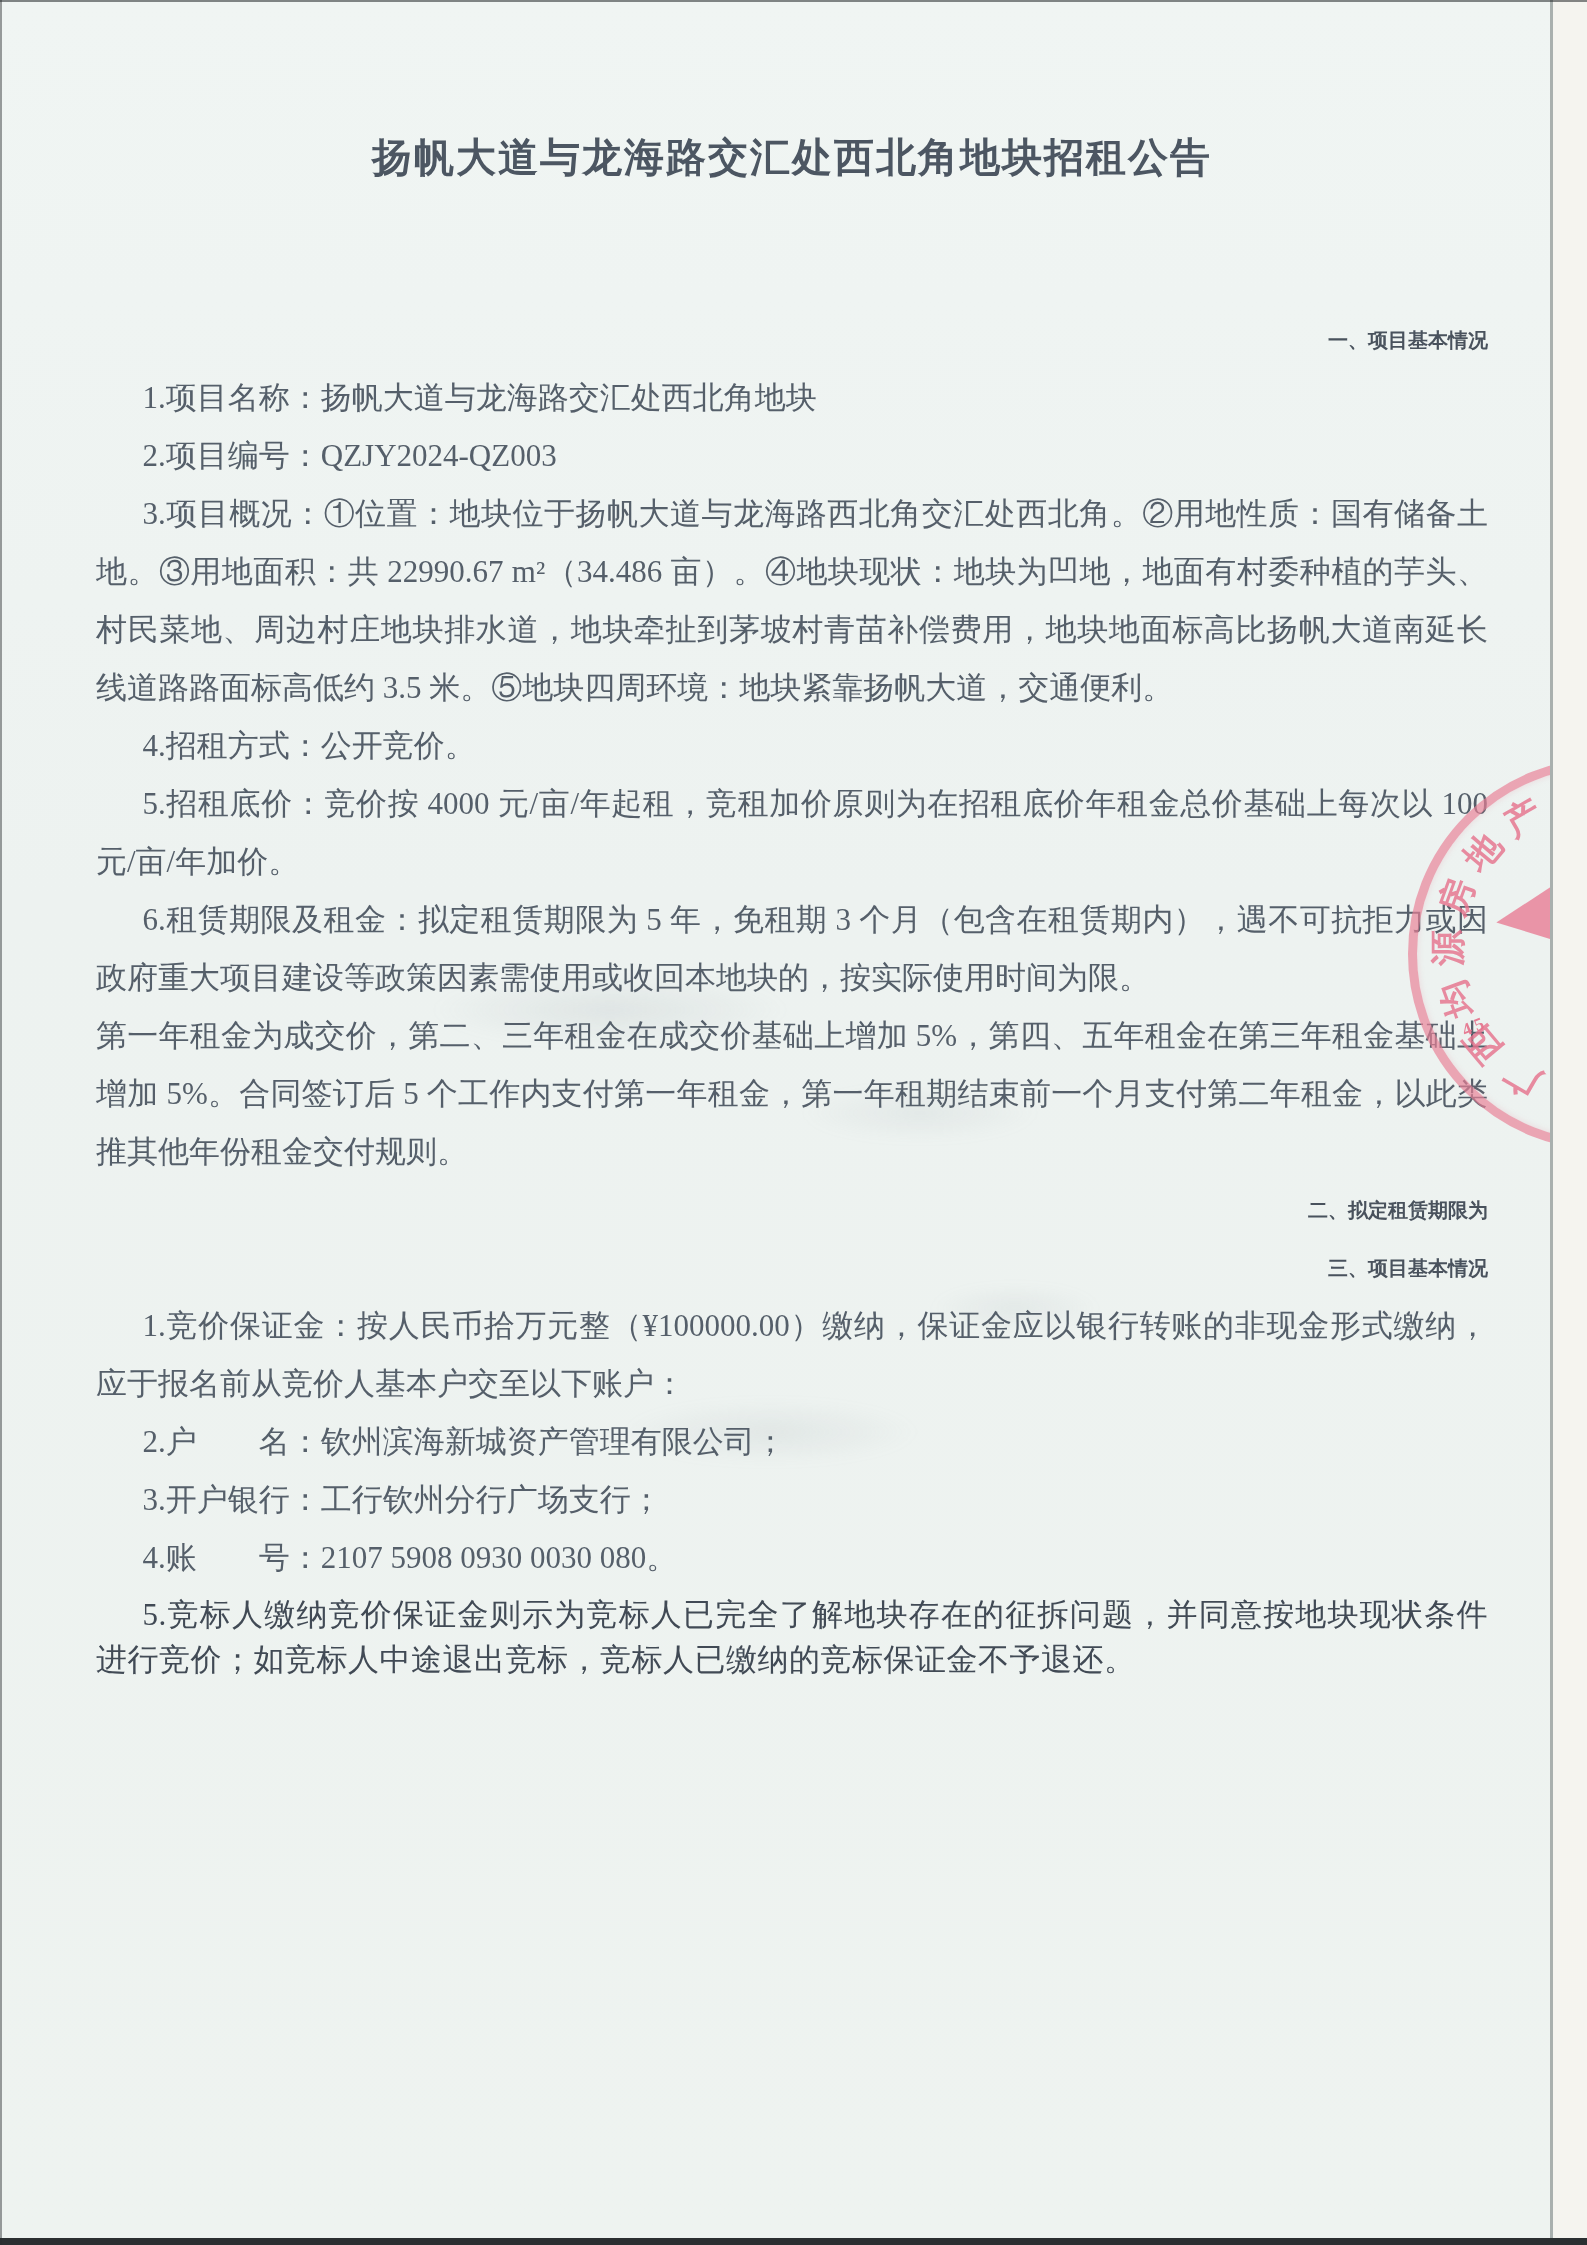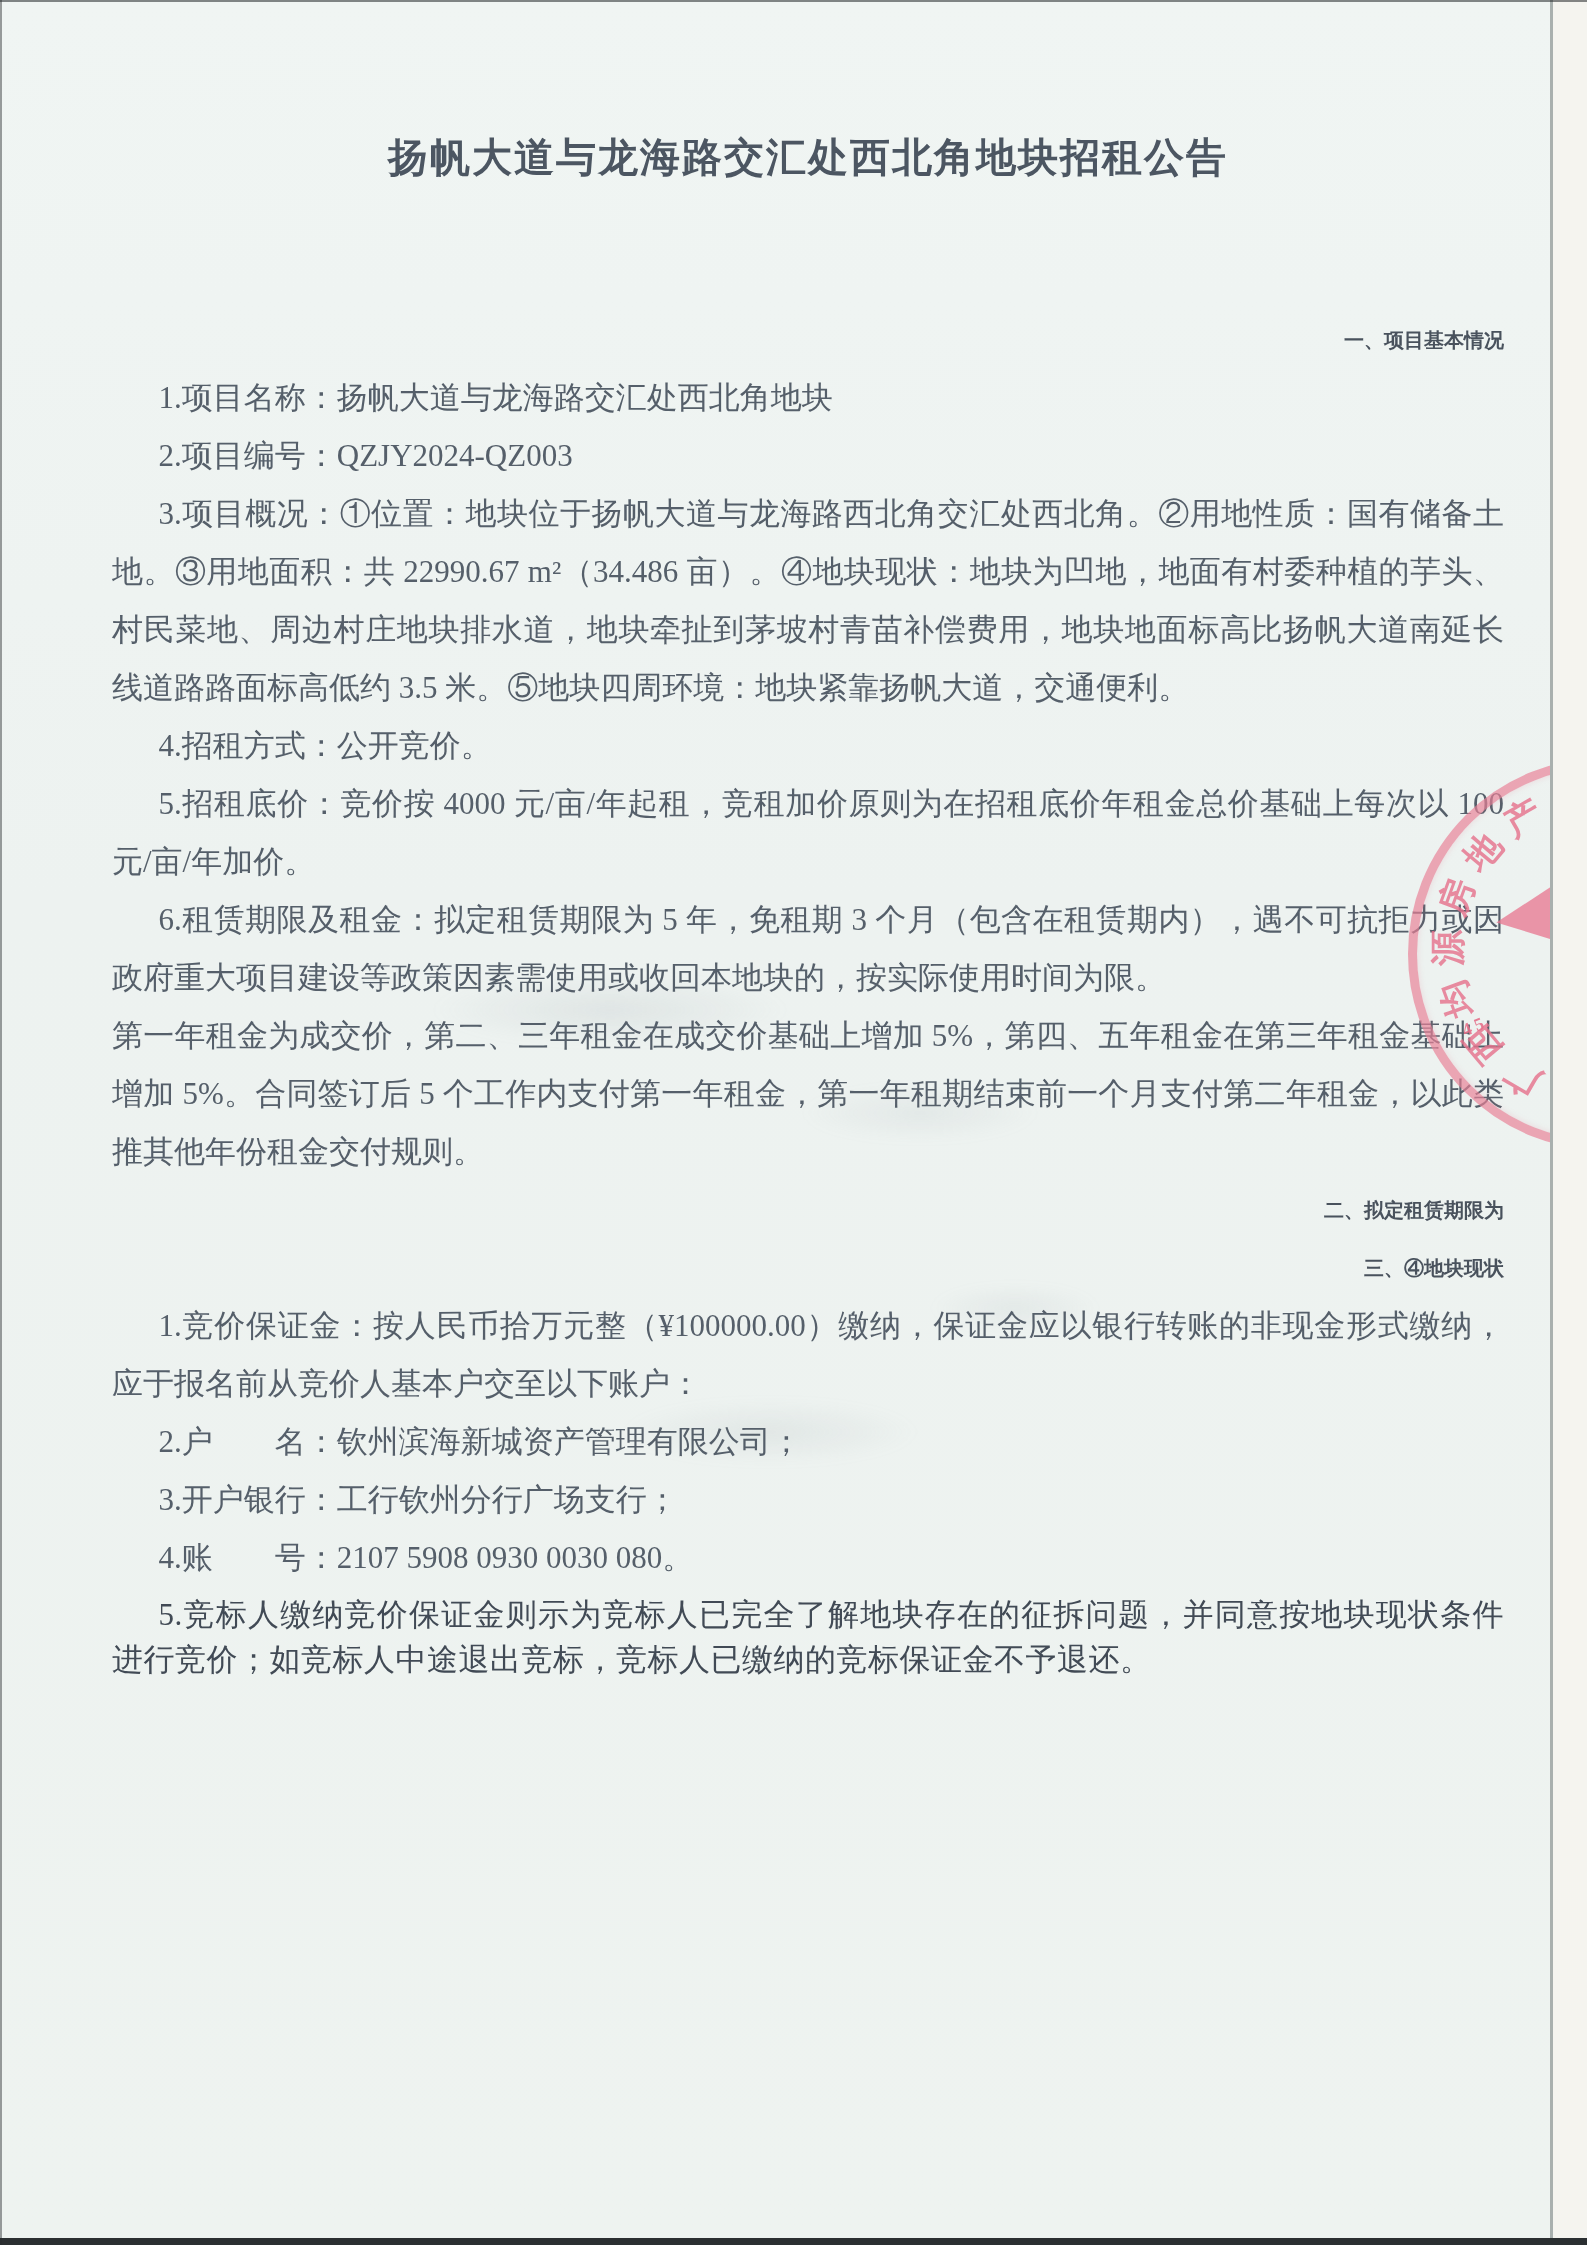--- a/index.html
+++ b/index.html
@@ -18,21 +18,21 @@
   .edge-left{position:absolute;top:0;bottom:0;left:0;width:2px;background:rgba(40,44,46,.45);}
   .scan-line-right{position:absolute;top:0;bottom:0;left:1550px;width:3px;background:#a9b0ae;}
   .scan-margin-right{position:absolute;top:0;bottom:0;left:1553px;right:0;background:#f5f4ef;}
   
   .smudge{position:absolute;border-radius:50%;filter:blur(6px);pointer-events:none;}
   .smudge.s1{left:430px;top:975px;width:360px;height:70px;background:radial-gradient(rgba(150,162,168,.16),transparent 70%);}
   .smudge.s2{left:620px;top:1400px;width:300px;height:64px;background:radial-gradient(rgba(150,162,168,.14),transparent 70%);}
   .smudge.s3{left:800px;top:1085px;width:240px;height:56px;background:radial-gradient(rgba(150,162,168,.12),transparent 70%);}
   .smudge.s4{left:930px;top:1285px;width:170px;height:46px;background:radial-gradient(rgba(150,162,168,.12),transparent 70%);}
 
-  .content{position:absolute;left:112px;top:130px;width:1392px;color:#555f6a;}
+  .content{position:absolute;left:96px;top:130px;width:1392px;color:#555f6a;}
   .doc-title{
     margin:0 0 125px 0;
     font-size:40px;line-height:56px;font-weight:bold;
     letter-spacing:2px;text-align:center;color:#4c established;
   }
   .doc-title{color:#4c5662;}
   .h2{
     margin:0;font-size:20px;line-height:58px;font-weight:bold;
     color:#49525d;text-indent:1.5em;text-align:right;
   }
@@ -91,21 +91,21 @@
 
     <h2 class="h2">一、项目基本情况</h2>
     <p class="para">1.项目名称：扬帆大道与龙海路交汇处西北角地块</p>
     <p class="para">2.项目编号：QZJY2024-QZ003</p>
     <p class="para">3.项目概况：①位置：地块位于扬帆大道与龙海路西北角交汇处西北角。②用地性质：国有储备土地。③用地面积：共 22990.67 m²（34.486 亩）。④地块现状：地块为凹地，地面有村委种植的芋头、村民菜地、周边村庄地块排水道，地块牵扯到茅坡村青苗补偿费用，地块地面标高比扬帆大道南延长线道路路面标高低约 3.5 米。⑤地块四周环境：地块紧靠扬帆大道，交通便利。</p>
     <p class="para">4.招租方式：公开竞价。</p>
     <p class="para">5.招租底价：竞价按 4000 元/亩/年起租，竞租加价原则为在招租底价年租金总价基础上每次以 100 元/亩/年加价。</p>
     <p class="para">6.租赁期限及租金：拟定租赁期限为 5 年，免租期 3 个月（包含在租赁期内），遇不可抗拒力或因政府重大项目建设等政策因素需使用或收回本地块的，按实际使用时间为限。</p>
     <p class="para noindent">第一年租金为成交价，第二、三年租金在成交价基础上增加 5%，第四、五年租金在第三年租金基础上增加 5%。合同签订后 5 个工作内支付第一年租金，第一年租期结束前一个月支付第二年租金，以此类推其他年份租金交付规则。</p>
     <h2 class="h2">二、拟定租赁期限为</h2>
-    <h2 class="h2">三、④地块现状</h2>
+    <h2 class="h2">三、项目基本情况</h2>
     <p class="para">1.竞价保证金：按人民币拾万元整（¥100000.00）缴纳，保证金应以银行转账的非现金形式缴纳，应于报名前从竞价人基本户交至以下账户：</p>
     <p class="para">2.户　　名：钦州滨海新城资产管理有限公司；</p>
     <p class="para">3.开户银行：工行钦州分行广场支行；</p>
     <p class="para">4.账　　号：2107 5908 0930 0030 080。</p>
     <p class="para bold-tight">5.竞标人缴纳竞价保证金则示为竞标人已完全了解地块存在的征拆问题，并同意按地块现状条件进行竞价；如竞标人中途退出竞标，竞标人已缴纳的竞标保证金不予退还。</p>
   </div>
 
   <div class="stamp">
     <div class="stamp-ring"></div>
     <span class="stamp-char c0">广</span>

